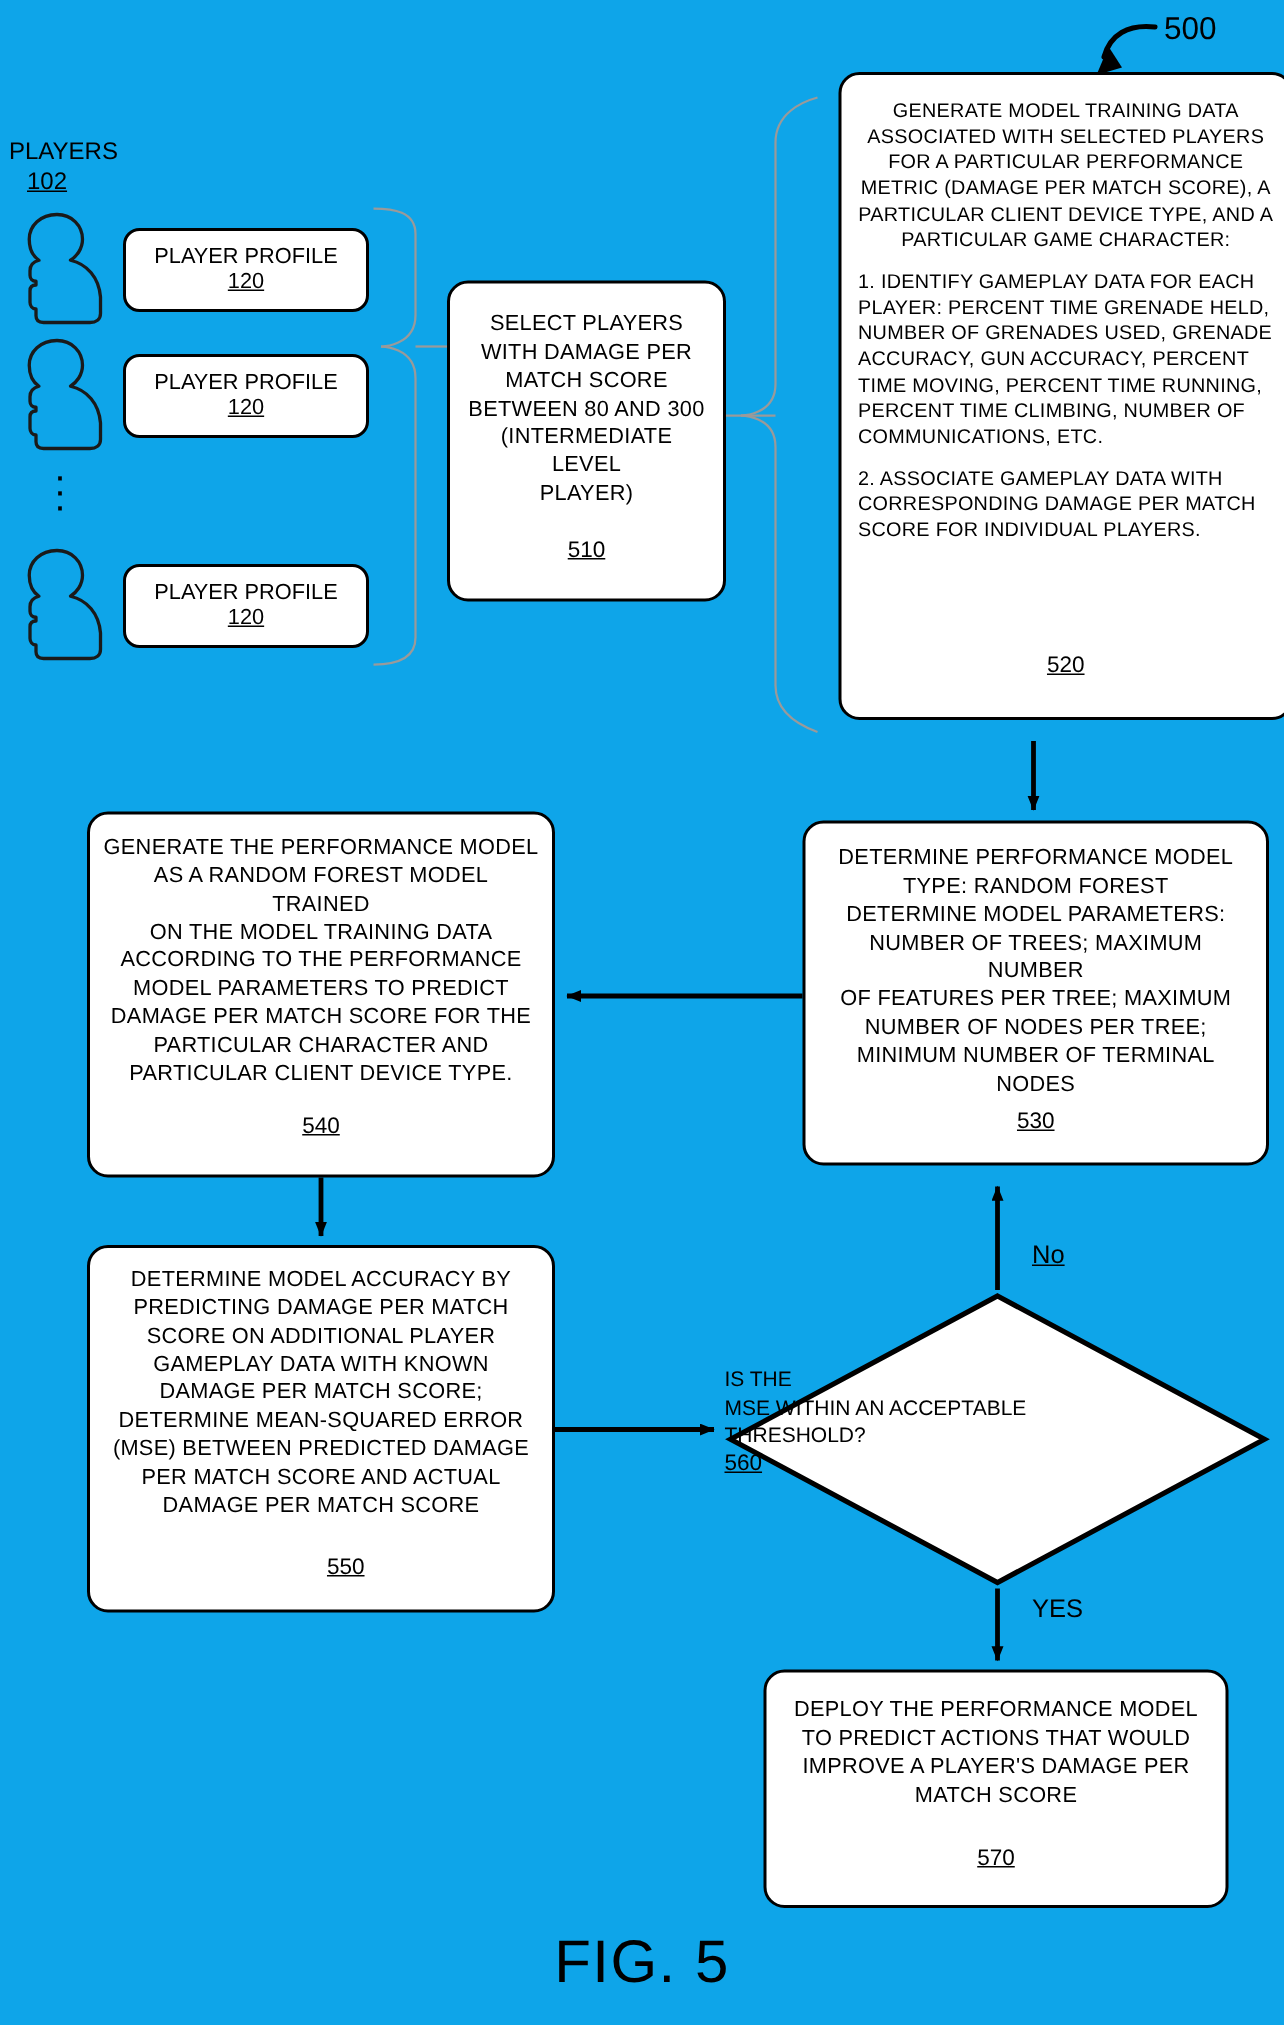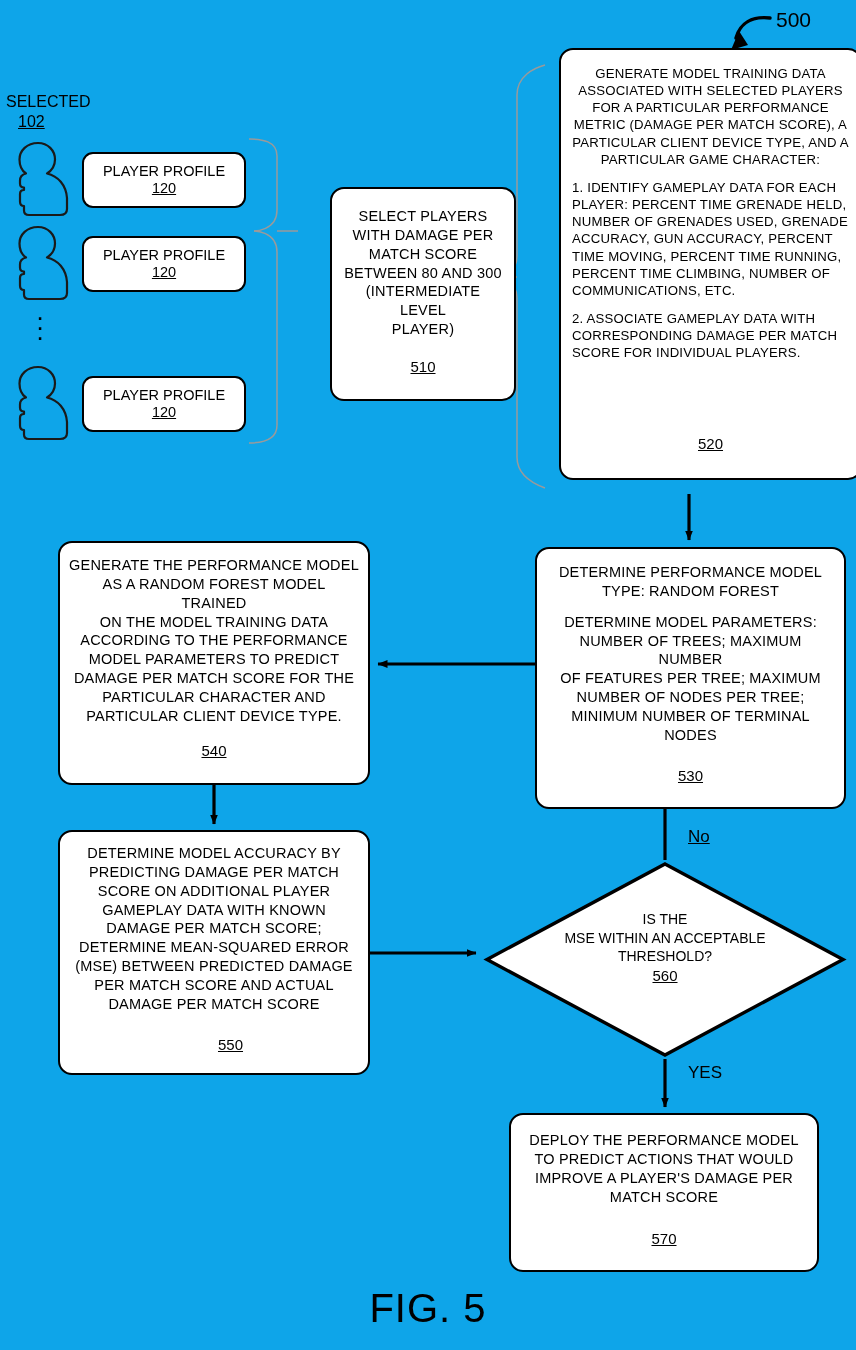--- a/index.html
+++ b/index.html
@@ -51,31 +51,31 @@
   .t14 { font-size: 14.5px; }
   .t13 { font-size: 13.2px; }
 
   
   #profile-1 { left: 82px;  top: 152px; width: 164px; height: 56px;  border-radius: 11px; justify-content: center; }
   #profile-2 { left: 82px;  top: 236px; width: 164px; height: 56px;  border-radius: 11px; justify-content: center; }
   #profile-3 { left: 82px;  top: 376px; width: 164px; height: 56px;  border-radius: 11px; justify-content: center; }
   .profile-box .pp-title { font-size: 14.5px; line-height: 1.15; }
   .profile-box .pp-num   { font-size: 14.5px; text-decoration: underline; line-height: 1.2; }
 
-  #box-510 { left: 298px; top: 187px; width: 186px; height: 214px; padding-top: 18px; margin-left: 32px; }
+  #box-510 { left: 298px; top: 187px; width: 186px; height: 214px; padding-top: 18px; }
   #box-510 .refnum { font-size: 15px; padding-bottom: 14px; }
 
   #box-520 { left: 537px; top: 48px;  width: 303px; height: 432px; padding: 15px 11px 10px; margin-left: 22px; }
   #box-520 .refnum { font-size: 15px; padding-bottom: 16px; }
   #box-520 .para { width: 100%; }
   #box-520 .para.center { text-align: center; }
   #box-520 .para.left   { text-align: left; }
   #box-520 .gap { height: 11px; }
 
-  #box-530 { left: 535px; top: 547px; width: 311px; height: 262px; padding-top: 14px; }
+  #box-530 { left: 535px; top: 547px; width: 311px; height: 230px; padding-top: 14px; }
   #box-530 .refnum { font-size: 15px; padding-bottom: 13px; }
   #box-530 .gap { height: 12px; }
 
   #box-540 { left: 58px;  top: 541px; width: 312px; height: 244px; padding-top: 13px; justify-content: space-between; }
   #box-540 .refnum { font-size: 15px; padding-bottom: 14px; }
 
   #box-550 { left: 58px;  top: 830px; width: 312px; height: 245px; padding-top: 12px; }
   #box-550 .refnum { font-size: 15px; padding-bottom: 10px; margin-left: 33px; }
 
   #box-570 { left: 509px; top: 1113px; width: 310px; height: 159px; padding-top: 16px; gap: 18px; }
@@ -88,21 +88,21 @@
     top: 860px;
     width: 364px;
     height: 199px;
   }
   #diamond-wrap svg { display: block; }
   #diamond-label {
     position: absolute;
     left: 483px;
     top: 910px;
     width: 364px;
-    text-align: center;
+    text-align: left;
     font-size: 14px;
     line-height: 1.33;
     pointer-events: none;
   }
   #diamond-label .refnum { text-decoration: underline; font-size: 15px; }
 
   
   #overlay {
     position: absolute;
     left: 0; top: 0;
@@ -223,21 +223,21 @@
 
     <line x1="370" y1="953" x2="476" y2="953" stroke="#000" stroke-width="3.2" marker-end="url(#arrowhead)"></line>
 
     <line x1="665" y1="860" x2="665" y2="791" stroke="#000" stroke-width="3.2" marker-end="url(#arrowhead)"></line>
 
     <line x1="665" y1="1059" x2="665" y2="1107" stroke="#000" stroke-width="3.2" marker-end="url(#arrowhead)"></line>
   </svg>
 
   <div class="flabel" id="ref-500">500</div>
 
-  <div class="flabel" id="players-label">SELECTED</div>
+  <div class="flabel" id="players-label">PLAYERS</div>
   <div class="flabel" id="players-ref">102</div>
   <div class="vdots">
     <span>·</span>
       <span>·</span>
       <span>·</span>
   </div>
 
   <div class="box profile-box" id="profile-1">
     <div class="pp-title">PLAYER PROFILE</div>
     <div class="pp-num">120</div>

